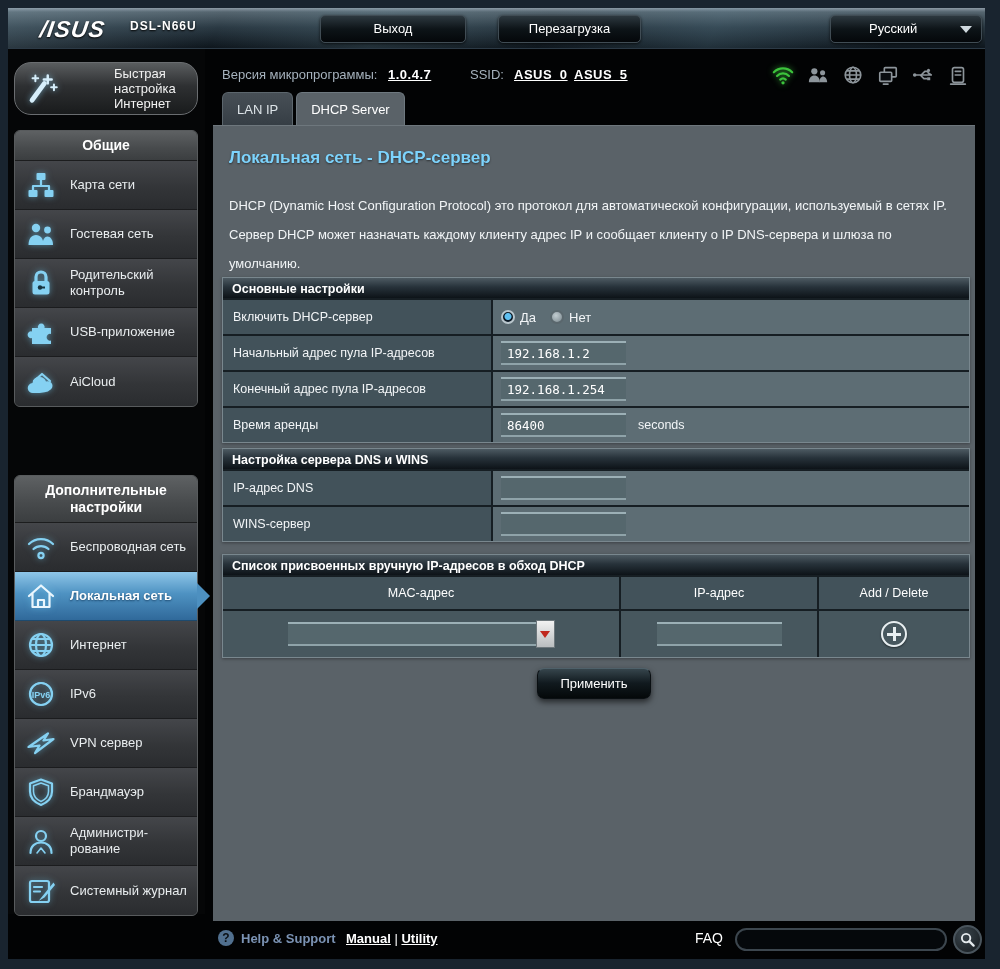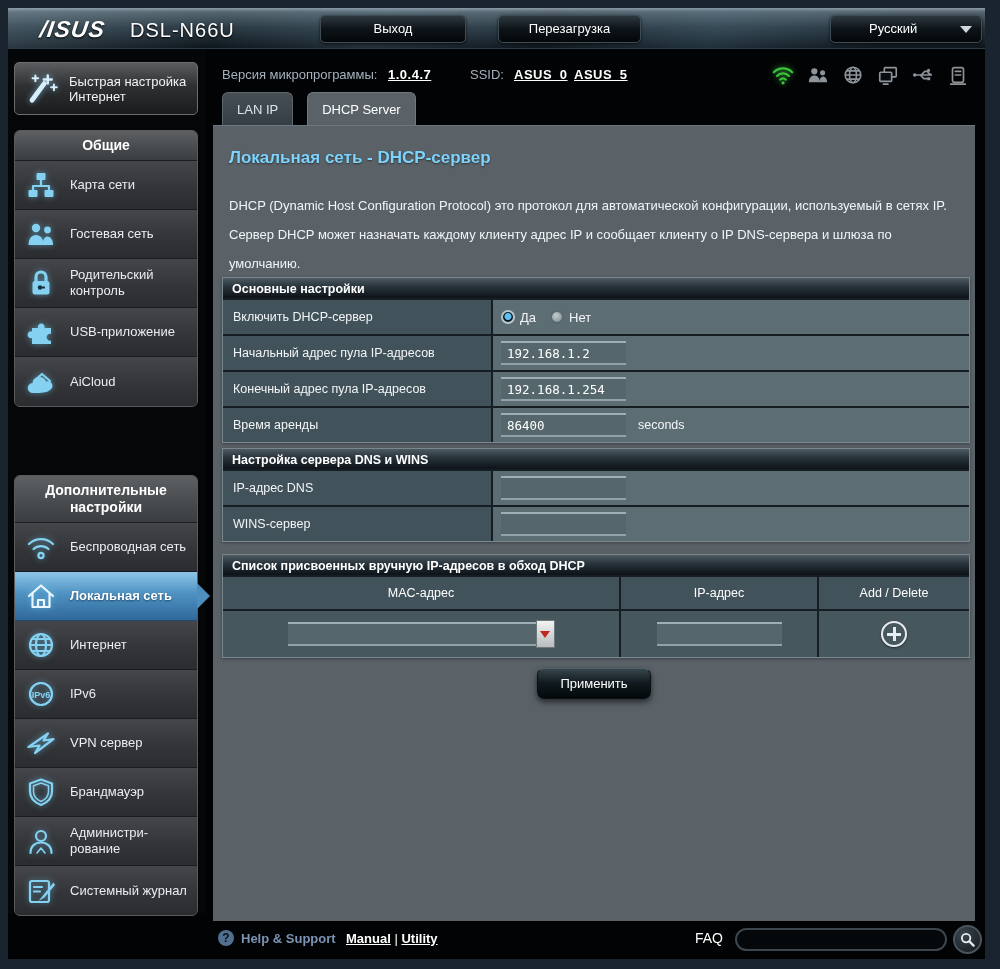--- a/index.html
+++ b/index.html
@@ -9,34 +9,34 @@
   .inner { position:absolute; left:8px; top:8px; width:977px; height:951px; background:#020304; }
 
   
   .topbar { position:absolute; left:0; top:0; width:977px; height:41px;
     background:
       linear-gradient(115deg, rgba(140,170,185,.25) 0%, rgba(0,0,0,0) 22%, rgba(120,160,175,.18) 38%, rgba(0,0,0,0) 55%, rgba(100,140,160,.22) 72%, rgba(0,0,0,0) 90%),
       linear-gradient(180deg,#8d9aa5 0%, #55656f 10%, #2b3a44 48%, #0e161d 100%);
     border-bottom:1px solid #2c3a46; }
   .brand { position:absolute; left:32px; top:8px; color:#fff; font-size:23px; font-weight:bold; font-style:italic;
     letter-spacing:1px; transform:skewX(-8deg); text-shadow:0 1px 2px #000; }
-  .model { position:absolute; left:122px; top:11px; color:#fff; font-size:20px; font-weight:normal; letter-spacing:1px; text-shadow:0 1px 2px #000; }
+  .model { position:absolute; left:122px; top:11px; color:#fff; font-size:12px; font-weight:bold; letter-spacing:1px; text-shadow:0 1px 2px #000; }
   .tb-btn { position:absolute; top:7px; height:28px; border-radius:5px; color:#fff; font-size:13px; text-align:center; line-height:26px;
     background:linear-gradient(180deg,#2d383f 0%, #0d1418 50%, #04070a 100%);
     border:1px solid #404c54; box-shadow:0 1px 3px rgba(0,0,0,.7); cursor:pointer; }
   .btn-logout { left:312px; width:146px; }
   .btn-reboot { left:490px; width:143px; }
   .btn-lang { left:822px; width:152px; text-align:left; padding-left:38px; }
   .lang-caret { position:absolute; right:9px; top:10px; width:0; height:0; border-left:6px solid transparent; border-right:6px solid transparent; border-top:7px solid #cfd8de; }
 
   
   .sidebar { position:absolute; left:0; top:41px; width:197px; height:865px; background:#050607; }
-  .qis { position:absolute; left:6px; top:13px; width:184px; height:53px; border-radius:5px;
+  .qis { position:absolute; left:6px; top:13px; width:184px; height:53px; border-radius:17px;
     background:linear-gradient(180deg,#5a5d5f 0%, #2e3032 45%, #191b1c 100%); border:1px solid #6a6d70;
-    display:flex; align-items:center; cursor:pointer; }
+    display:flex; align-items:center; cursor:pointer;gap:45px; }
   .qis .txt { color:#f2f2f2; font-size:13px; line-height:15px; margin-left:10px; }
   .side-group { position:absolute; left:6px; width:184px; border:1px solid #585b5d; border-radius:6px; overflow:visible; background:#2e2f30; }
   .grp-general { top:81px; }
   .grp-advanced { top:426px; }
   .side-hdr { background:linear-gradient(180deg,#5e6163 0%, #474a4c 60%, #3b3e40 100%);
     color:#fff; font-size:14px; font-weight:bold; text-align:center; padding:6px 4px; line-height:17px;
     border-bottom:1px solid #1c1d1e; border-radius:5px 5px 0 0; }
   .side-item { position:relative; display:flex; align-items:center; height:49px; cursor:pointer;
     background:linear-gradient(180deg,#44464a 0%, #333538 55%, #2a2c2f 100%); border-bottom:1px solid #1b1c1e; }
   .side-item:last-child { border-bottom:none; border-radius:0 0 5px 5px; }
@@ -52,21 +52,21 @@
   .infobar { position:absolute; left:214px; top:55px; width:755px; height:30px; color:#a6b2bd; font-size:13px; }
   .infobar .seg { position:absolute; top:4px; white-space:nowrap; }
   .ib-val { color:#fff; font-weight:bold; text-decoration:underline; cursor:pointer; letter-spacing:.5px; }
   .status-icons { position:absolute; right:8px; top:0; display:flex; gap:13px; align-items:center; }
   .status-icons .sic { width:22px; height:24px; display:flex; align-items:center; justify-content:center; }
 
   
   .tabs { position:absolute; left:214px; top:84px; height:33px; display:flex; align-items:flex-end; }
   .tab { height:33px; padding:0 14px; line-height:33px; font-size:13px; color:#dde4e8; cursor:pointer;
     background:linear-gradient(180deg,#474f56 0%, #363e45 100%); border:1px solid #5c666d; border-bottom:none;
-    border-radius:6px 6px 0 0; margin-right:14px; }
+    border-radius:6px 6px 0 0; margin-right:3px; }
   .tab.active { background:#5a6268; color:#fff; height:33px; position:relative; z-index:2; border-color:#6e787f; }
 
   
   .panel { position:absolute; left:205px; top:117px; width:762px; height:796px; background:#5a6268;
     box-shadow:inset 0 1px 0 #6e777d; }
   .page-title { position:absolute; left:16px; top:23px; color:#7dd3fc; font-size:17px; font-weight:bold; text-shadow:0 1px 2px rgba(0,0,0,.5); }
   .desc { position:absolute; left:16px; top:66px; width:730px; color:#f2f5f7; font-size:13px; line-height:29px; }
   .desc-link { display:inline-block; margin-top:1px; color:#fff; font-size:13px; font-weight:bold; letter-spacing:.5px;
     text-decoration:underline; cursor:pointer; }
 

